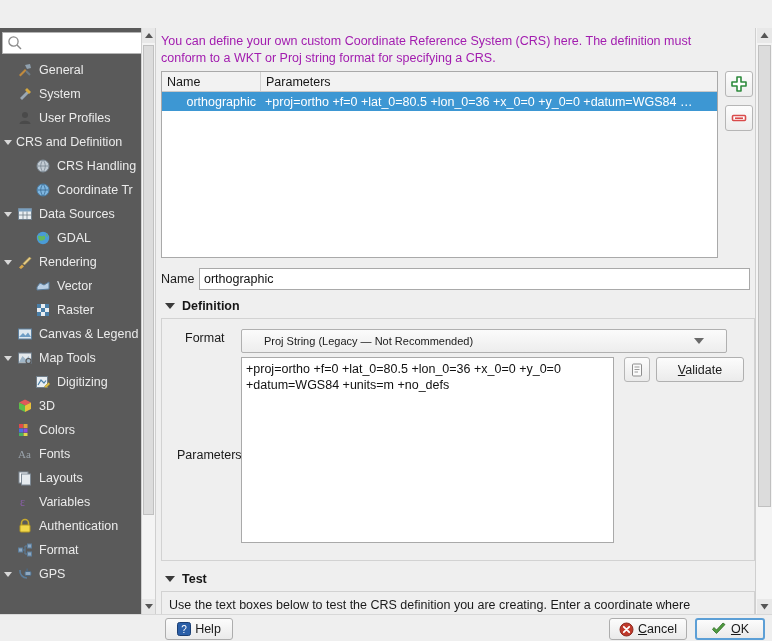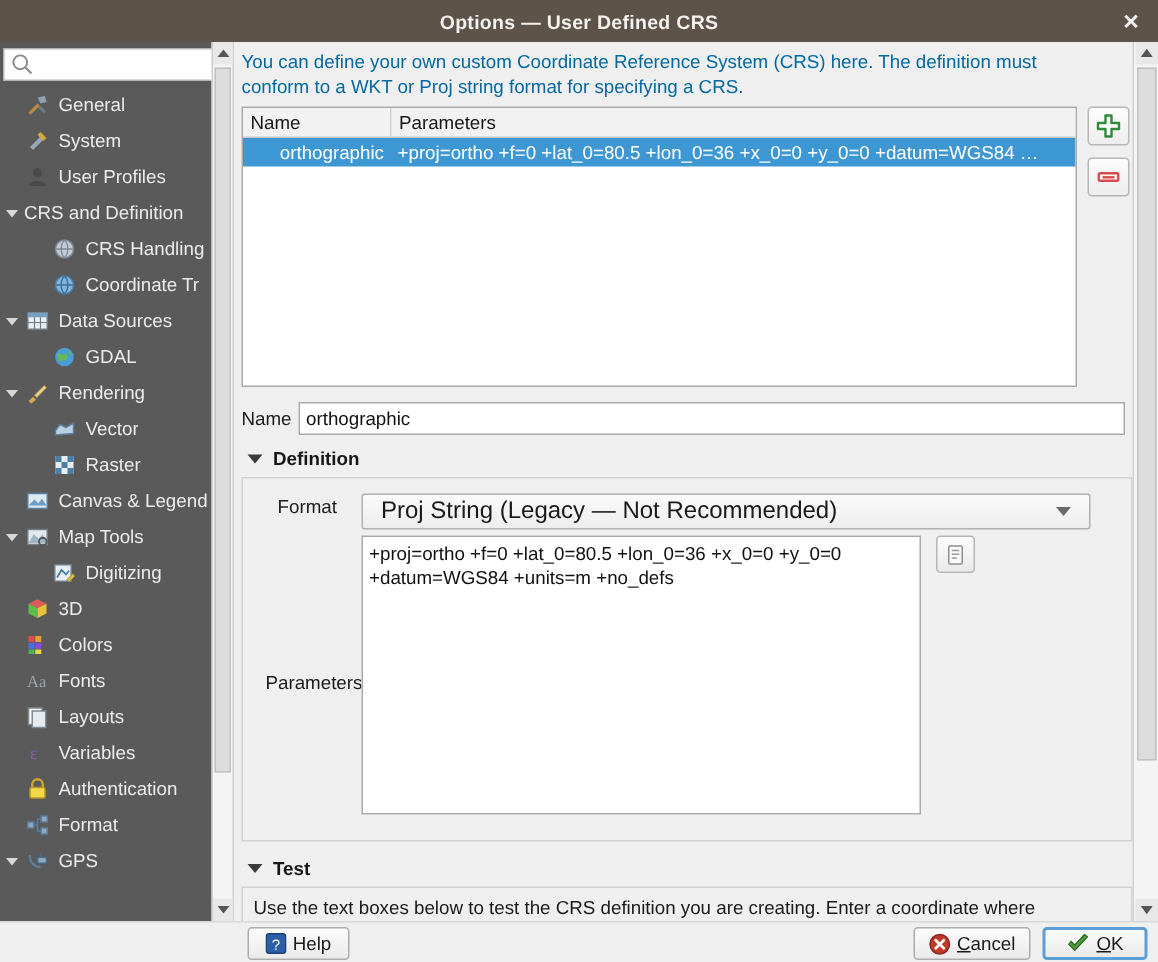--- a/index.html
+++ b/index.html
@@ -189,21 +189,21 @@
     height: 586px;
     background: #efefef;
     overflow: hidden;
   }
   .intro {
     position: absolute;
     left: 4px; top: 5px;
     width: 575px;
     font-size: 12.5px;
     line-height: 17px;
-    color: #0369a1;
+    color: #a21caf;
   }
 
   
   .crs-table {
     position: absolute;
     left: 4px; top: 43px;
     width: 557px;
     height: 187px;
     background: #ffffff;
     border: 1px solid #a9a9a9;
@@ -338,22 +338,22 @@
   .combo {
     position: absolute;
     left: 84px; top: 301px;
     width: 486px; height: 24px;
     background: linear-gradient(#fbfbfb, #ededed);
     border: 1px solid #b0b0b0;
     border-radius: 2px;
     box-sizing: border-box;
     display: flex;
     align-items: center;
-    padding: 0 12px;
-    font-size: 16px;
+    padding: 0 22px;
+    font-size: 11px;
     cursor: pointer;
   }
   .combo .combo-text { flex: 1; white-space: nowrap; overflow: hidden; }
   .combo .combo-arrow {
     width: 0; height: 0;
     border-left: 5px solid transparent;
     border-right: 5px solid transparent;
     border-top: 6px solid #6a6a6a;
   }
 
@@ -475,24 +475,20 @@
     left: 695px; width: 70px;
     border: 2px solid #5c9fd6;
   }
   .key-u { text-decoration: underline; }
 </style>
 </head>
 <body>
 
 <div class="window">
 
-  <div class="titlebar">
-    <span class="titlebar-text">Options — User Defined CRS</span>
-    <span class="title-close">✕</span>
-  </div>
 
   <div class="leftpanel">
     <div class="search-wrap">
       <div class="search-box">
         <span class="search-icon">
           <svg width="18" height="18" viewBox="0 0 18 18">
             <circle cx="7.5" cy="7.5" r="4.6" fill="none" stroke="#8a8a8a" stroke-width="1.3"></circle>
             <line x1="11" y1="11" x2="15" y2="15" stroke="#8a8a8a" stroke-width="1.4"></line>
           </svg>
         </span>
@@ -813,20 +809,23 @@
 +datum=WGS84 +units=m +no_defs</textarea>
 
     <div class="copy-btn">
       <svg width="16" height="16" viewBox="0 0 16 16">
         <rect x="3.5" y="2" width="9" height="12" rx="1" fill="#fafafa" stroke="#8d8d8d" stroke-width="1"></rect>
         <rect x="5.5" y="4.5" width="5" height="1" fill="#9a9a9a"></rect>
         <rect x="5.5" y="7" width="5" height="1" fill="#9a9a9a"></rect>
         <rect x="5.5" y="9.5" width="3.5" height="1" fill="#9a9a9a"></rect>
       </svg>
     </div>
+    <div class="validate-btn">
+      <span><span class="key-u">V</span><span>alidate</span></span>
+    </div>
 
     <div class="group-header" id="test-header">
       <span class="tri-d"></span>
       <span>Test</span>
     </div>
     <div class="group-box" id="test-box"></div>
     <div class="test-text">Use the text boxes below to test the CRS definition you are creating. Enter a coordinate where</div>
   </div>
 
   <div class="content-scroll">

